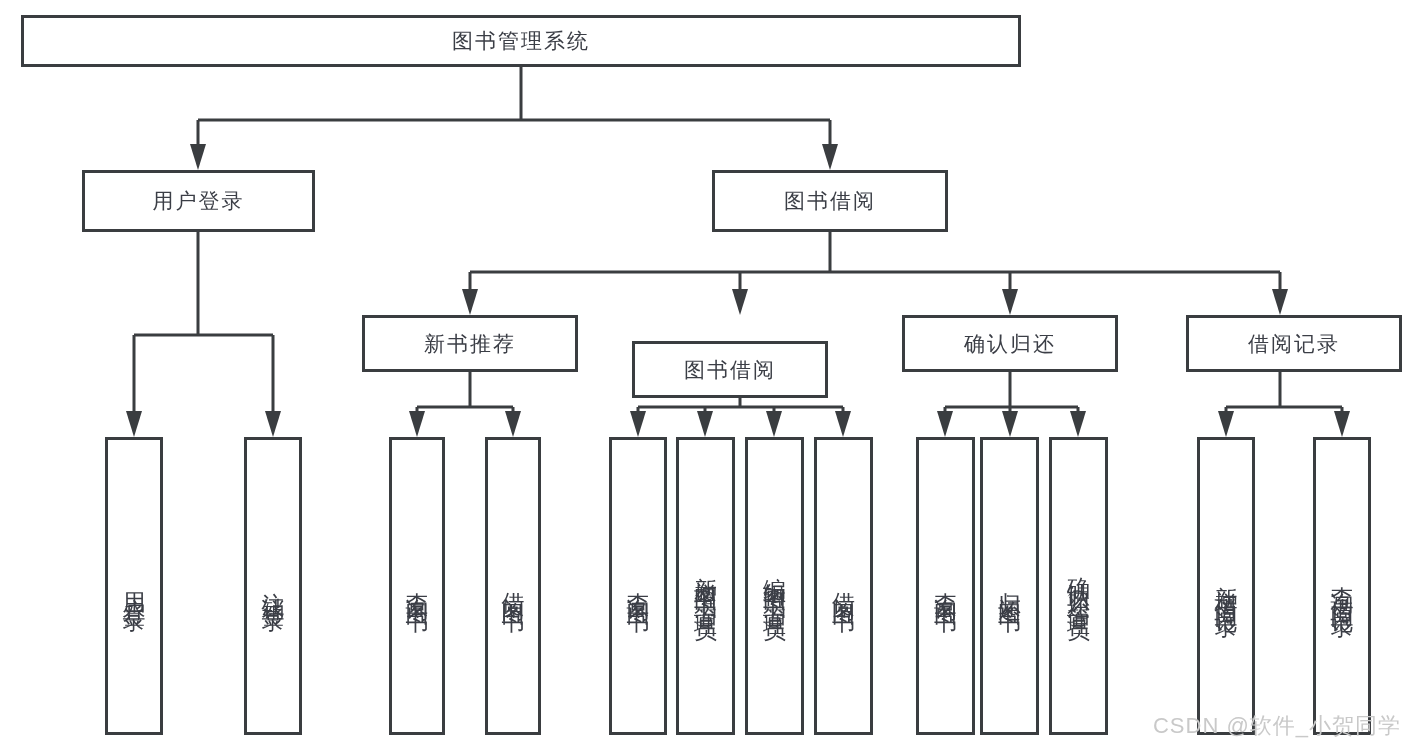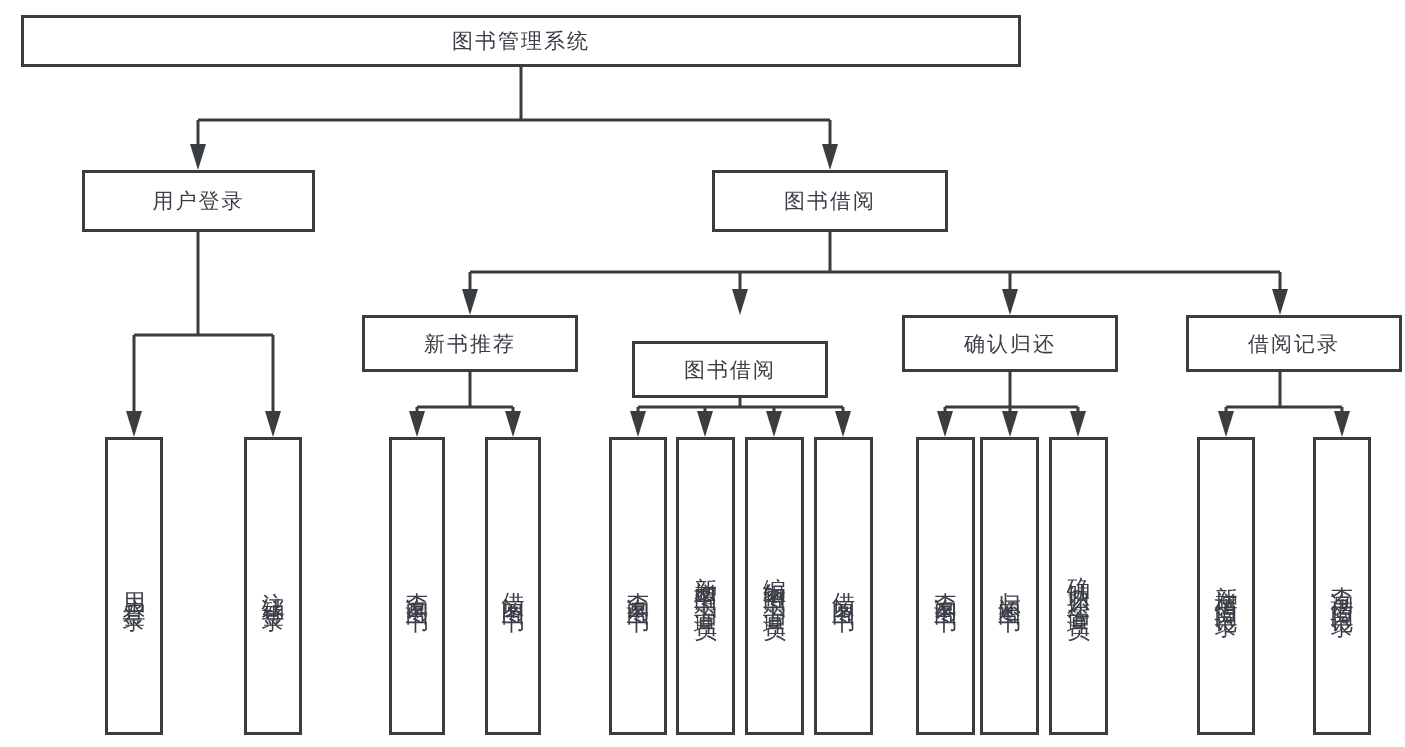--- a/index.html
+++ b/index.html
@@ -133,14 +133,15 @@
     <span>确认归还（管理员）</span>
   </div>
 
   <div class="node leaf" style="left:1197px; top:437px; width:58px; height:298px;">
     <span>新增借阅记录</span>
   </div>
   <div class="node leaf" style="left:1313px; top:437px; width:58px; height:298px;">
     <span>查询借阅记录</span>
   </div>
 
+  <div class="watermark">CSDN @软件_小贺同学</div>
 
 </div>
 
 </body></html>

